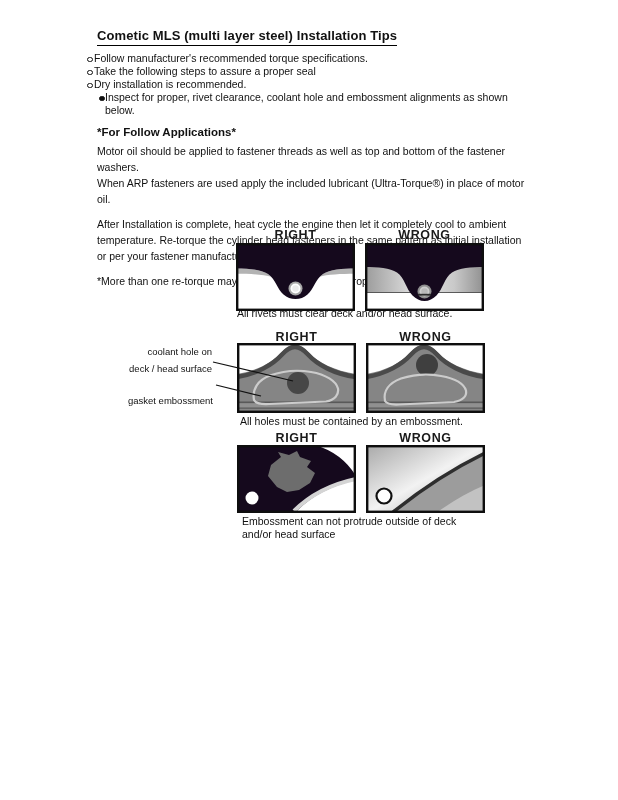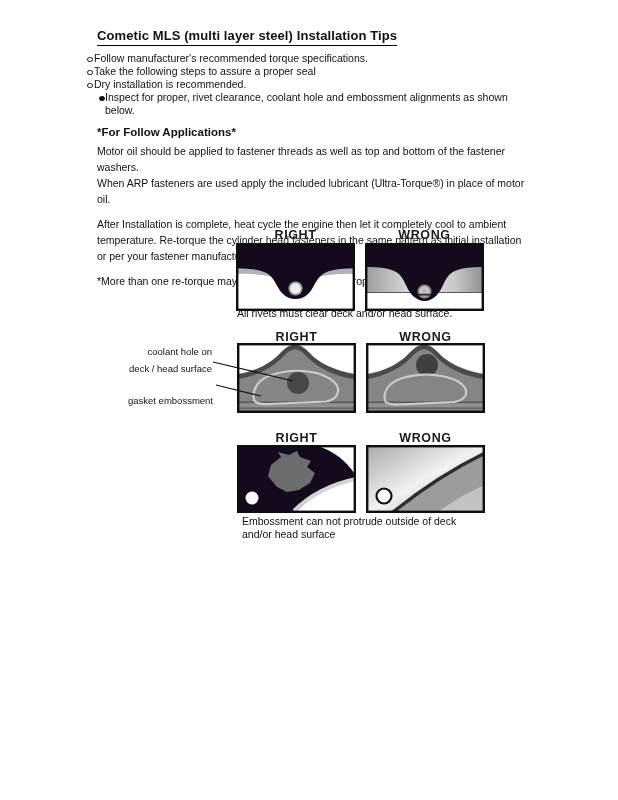--- a/index.html
+++ b/index.html
@@ -121,20 +121,21 @@
 
   <div class="callout" style="left:120px;top:343px;width:92px;">coolant hole on
 deck / head surface</div>
   <div class="callout" style="left:110px;top:392px;width:103px;">gasket embossment</div>
 
   <svg class="leader" style="left:205px;top:355px;" width="100" height="45" viewBox="0 0 100 45">
     <line x1="8" y1="7" x2="88" y2="26" stroke="#111" stroke-width="1.2"></line>
     <line x1="11" y1="30" x2="56" y2="41" stroke="#111" stroke-width="1.2"></line>
   </svg>
 
+  <div class="fig-caption" style="left:240px;top:415px;">All holes must be contained by an embossment.</div>
 
   <div class="fig-label" style="left:237px;top:431px;">RIGHT</div>
   <div class="fig-label" style="left:366px;top:431px;">WRONG</div>
 
   <svg class="panel" style="left:237px;top:445px;" width="119" height="68" viewBox="0 0 119 68">
     <rect x="0" y="0" width="119" height="68" fill="#ffffff"></rect>
     <path d="M0 0 H78 Q105 8 119 31 V35 Q80 44 58 68 H0 Z" fill="#15091d"></path>
     <path d="M119 34 Q81 42 57 66" fill="none" stroke="#d4d4d4" stroke-width="4"></path>
     <path d="M34 20 L44 12 L41 7 L52 10 L60 6 L63 12 L74 16 L70 22 L78 28 L73 38 L62 45 L50 47 L40 42 L31 31 Z" fill="#6d6d6d"></path>
     <circle cx="15" cy="53" r="6.5" fill="#ffffff"></circle>

